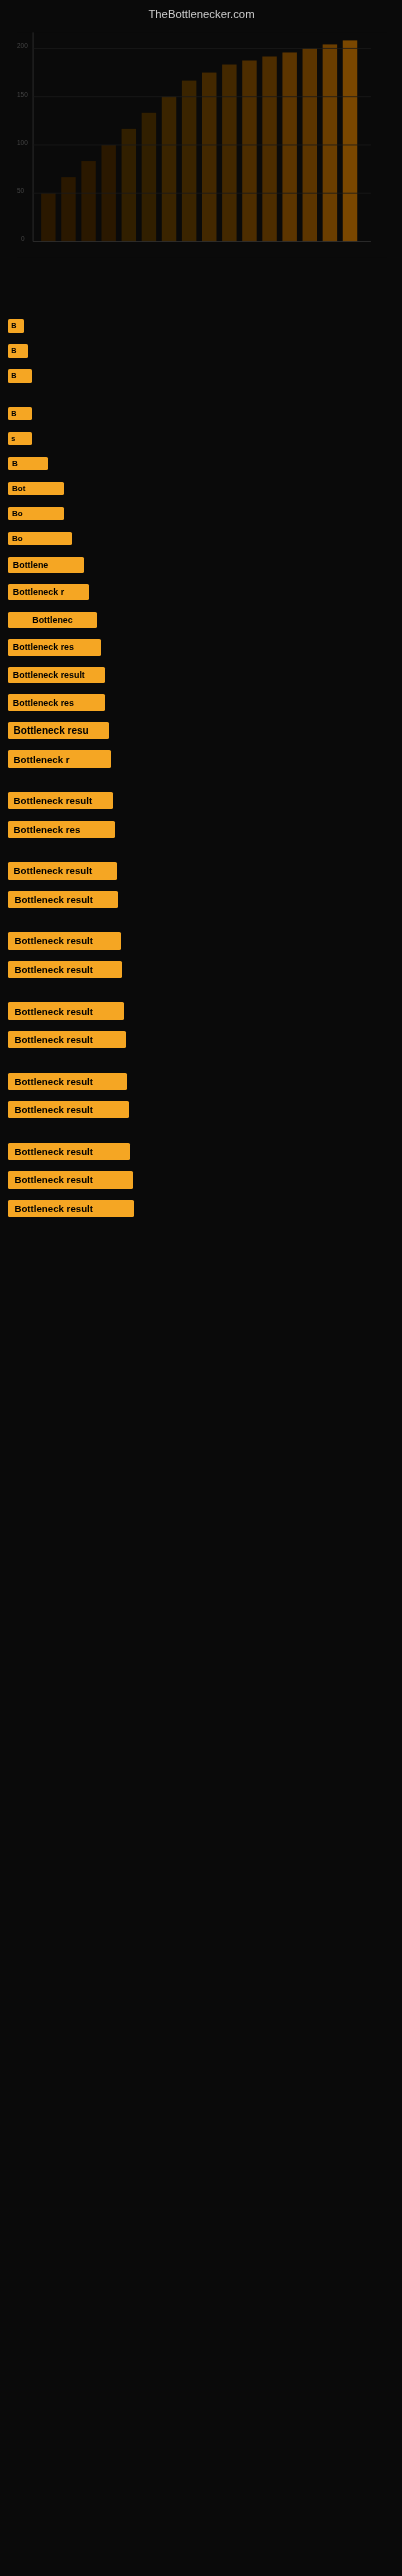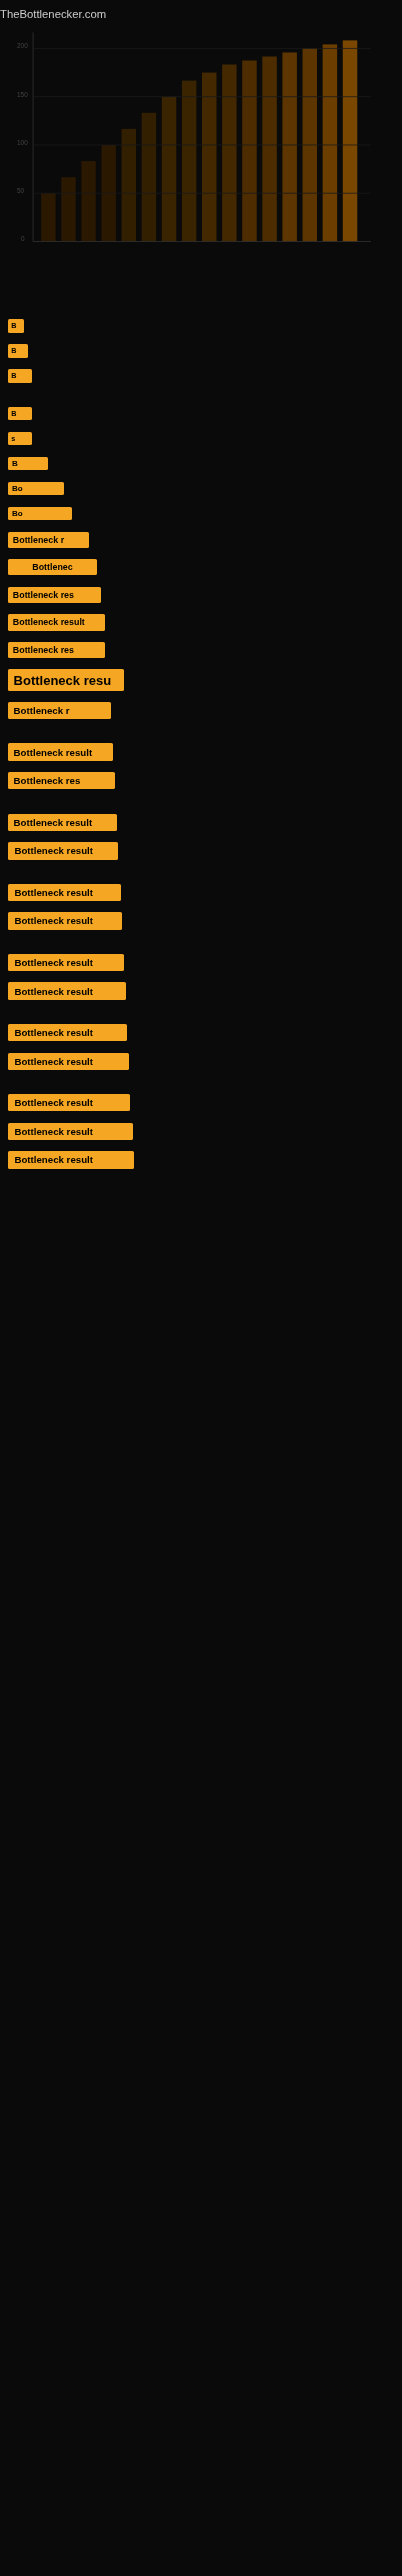--- a/index.html
+++ b/index.html
@@ -10,21 +10,21 @@
     body {
       background-color: #0a0a0a;
       width: 403px;
       min-height: 2576px;
       font-family: Arial, sans-serif;
       position: relative;
     }
     .site-title {
       color: #cccccc;
       font-size: 11.3px;
-      text-align: left;
+      text-align: center;
       padding: 8px 0 4px 0;
     }
     .chart-area {
       width: 100%;
       height: 258px;
       background-color: #0a0a0a;
       position: relative;
     }
     .bottleneck-list {
       display: flex;
@@ -57,21 +57,21 @@
     .bn-6  .bottleneck-label { width: 40px; overflow: hidden; font-size: 8px; padding: 2.4px 4px; }
     .bn-7  .bottleneck-label { width: 56px; overflow: hidden; font-size: 8px; padding: 2.4px 4px; }
     .bn-8  .bottleneck-label { width: 56px; overflow: hidden; font-size: 8px; padding: 2.4px 4px; }
     .bn-9  .bottleneck-label { width: 64px; overflow: hidden; font-size: 8px; padding: 2.4px 4px; }
     .bn-10 .bottleneck-label { width: 76px; overflow: hidden; font-size: 8.9px; padding: 3.2px 4.8px; }
     .bn-11 .bottleneck-label { width: 81px; overflow: hidden; font-size: 8.9px; padding: 3.2px 4.8px; }
     .bn-12 .bottleneck-label { width: 89px; overflow: hidden; font-size: 8.9px; padding: 3.2px 4.8px; text-align: center; }
     .bn-13 .bottleneck-label { width: 93px; overflow: hidden; font-size: 8.9px; padding: 3.2px 4.8px; }
     .bn-14 .bottleneck-label { width: 97px; overflow: hidden; font-size: 8.9px; padding: 3.2px 4.8px; }
     .bn-15 .bottleneck-label { width: 97px; overflow: hidden; font-size: 8.9px; padding: 3.2px 4.8px; }
-    .bn-16 .bottleneck-label { width: 116px; overflow: hidden; font-size: 13px; padding: 3.2px 5.6px; }
+    .bn-16 .bottleneck-label { width: 101px; overflow: hidden; font-size: 10px; padding: 3.2px 5.6px; }
     .bn-17 .bottleneck-label { width: 103px; overflow: hidden; font-size: 9.7px; padding: 3.2px 5.6px; }
     .bn-18 .bottleneck-label { width: 105px; font-size: 9.7px; padding: 3.2px 5.6px; }
     .bn-19 .bottleneck-label { width: 107px; font-size: 9.7px; padding: 3.2px 5.6px; }
     .bn-20 .bottleneck-label { width: 109px; font-size: 9.7px; padding: 3.2px 5.6px; }
     .bn-21 .bottleneck-label { width: 110px; font-size: 9.7px; padding: 3.2px 6.4px; }
     .bn-22 .bottleneck-label { width: 113px; font-size: 9.7px; padding: 3.2px 6.4px; }
     .bn-23 .bottleneck-label { width: 114px; font-size: 9.7px; padding: 3.2px 6.4px; }
     .bn-24 .bottleneck-label { width: 116px; font-size: 9.7px; padding: 3.2px 6.4px; }
     .bn-25 .bottleneck-label { width: 118px; font-size: 9.7px; padding: 3.2px 6.4px; }
     .bn-26 .bottleneck-label { width: 119px; font-size: 9.7px; padding: 3.2px 6.4px; }
@@ -151,26 +151,32 @@
     </div>
     <div class="bottleneck-item bn-4 gap-before">
       <span class="bottleneck-label">B</span>
     </div>
     <div class="bottleneck-item bn-5">
       <span class="bottleneck-label">s</span>
     </div>
     <div class="bottleneck-item bn-6">
       <span class="bottleneck-label">B</span>
     </div>
+    <div class="bottleneck-item bn-7">
+      <span class="bottleneck-label">Bot</span>
+    </div>
     <div class="bottleneck-item bn-8">
       <span class="bottleneck-label">Bo</span>
     </div>
     <div class="bottleneck-item bn-9">
       <span class="bottleneck-label">Bo</span>
     </div>
+    <div class="bottleneck-item bn-10">
+      <span class="bottleneck-label">Bottlene</span>
+    </div>
     <div class="bottleneck-item bn-11">
       <span class="bottleneck-label">Bottleneck r</span>
     </div>
     <div class="bottleneck-item bn-12">
       <span class="bottleneck-label">Bottlenec</span>
     </div>
     <div class="bottleneck-item bn-13">
       <span class="bottleneck-label">Bottleneck res</span>
     </div>
     <div class="bottleneck-item bn-14">

